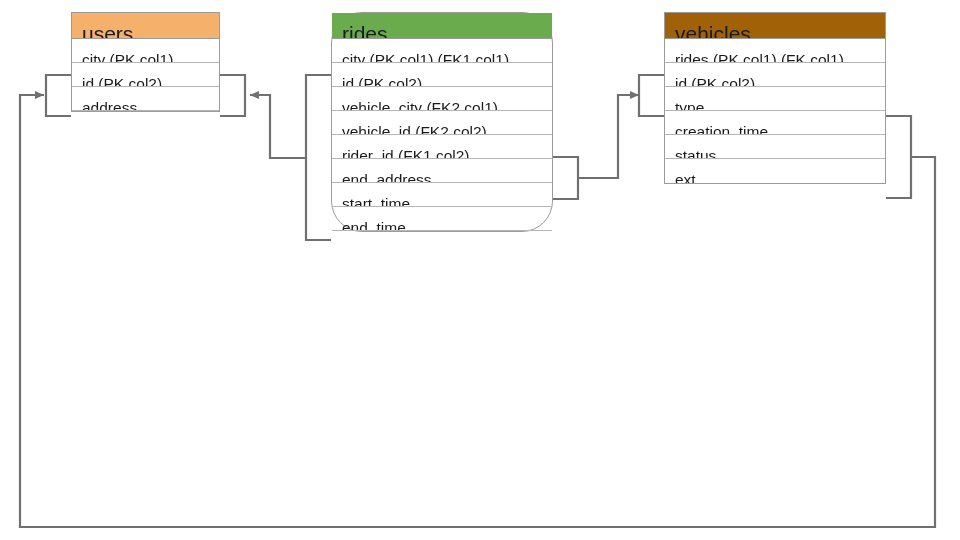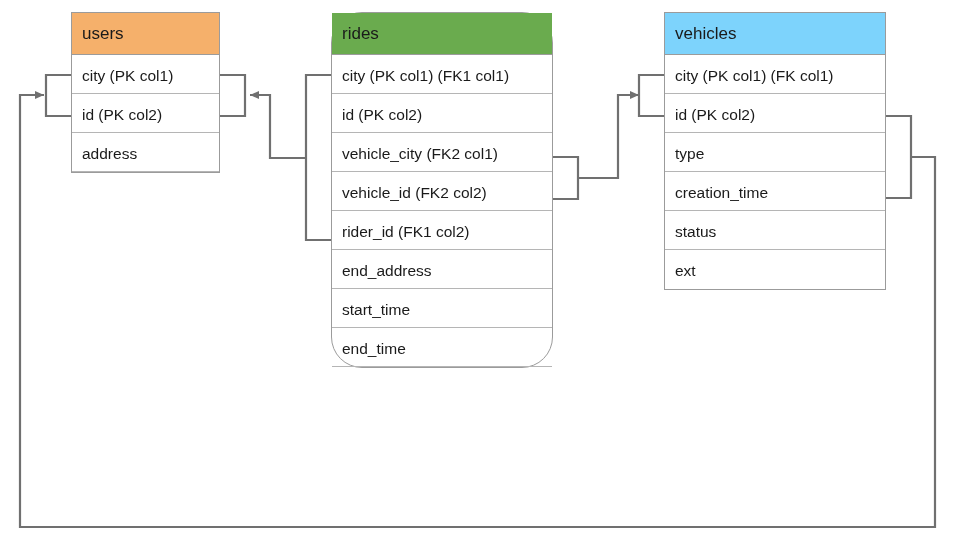--- a/index.html
+++ b/index.html
@@ -10,31 +10,31 @@
   }
   #canvas{position:absolute;left:0;top:0;width:960px;height:540px;}
   .edges{position:absolute;left:0;top:0;width:960px;height:540px;pointer-events:none;}
   .table{
     position:absolute;
     border:1px solid #9b9b9b;
     box-sizing:border-box;
     background:#ffffff;
   }
   .thead{
-    height:42px;line-height:42px;
+    height:26px;line-height:42px;
     padding:0 10px;
-    font-size:17px;
+    font-size:21px;
     color:#1a1a1a;
     box-sizing:border-box;
     border-bottom:1px solid #9b9b9b;
     white-space:nowrap;
     overflow:hidden;
   }
   .trow{
-    height:39px;line-height:41px;
+    height:24px;line-height:41px;
     padding:0 10px;
     font-size:15.5px;
     color:#1a1a1a;
     box-sizing:border-box;
     border-bottom:1px solid #b5b5b5;
     white-space:nowrap;
     overflow:hidden;
   }
   .trow.last{border-bottom:none;}
 
@@ -89,22 +89,22 @@
     <div class="trow">id (PK col2)</div>
     <div class="trow">vehicle_city (FK2 col1)</div>
     <div class="trow">vehicle_id (FK2 col2)</div>
     <div class="trow">rider_id (FK1 col2)</div>
     <div class="trow">end_address</div>
     <div class="trow">start_time</div>
     <div class="trow">end_time</div>
   </div>
 
   <div class="table" id="tbl-vehicles">
-    <div class="thead" style="background:#7dd3fc">vehicles</div>
-    <div class="trow">city (PK col1) (FK col1)</div>
+    <div class="thead" style="background:#a16207">vehicles</div>
+    <div class="trow">rides (PK col1) (FK col1)</div>
     <div class="trow">id (PK col2)</div>
     <div class="trow">type</div>
     <div class="trow">creation_time</div>
     <div class="trow">status</div>
     <div class="trow last">ext</div>
   </div>
 
 </div>
 
 </body></html>

